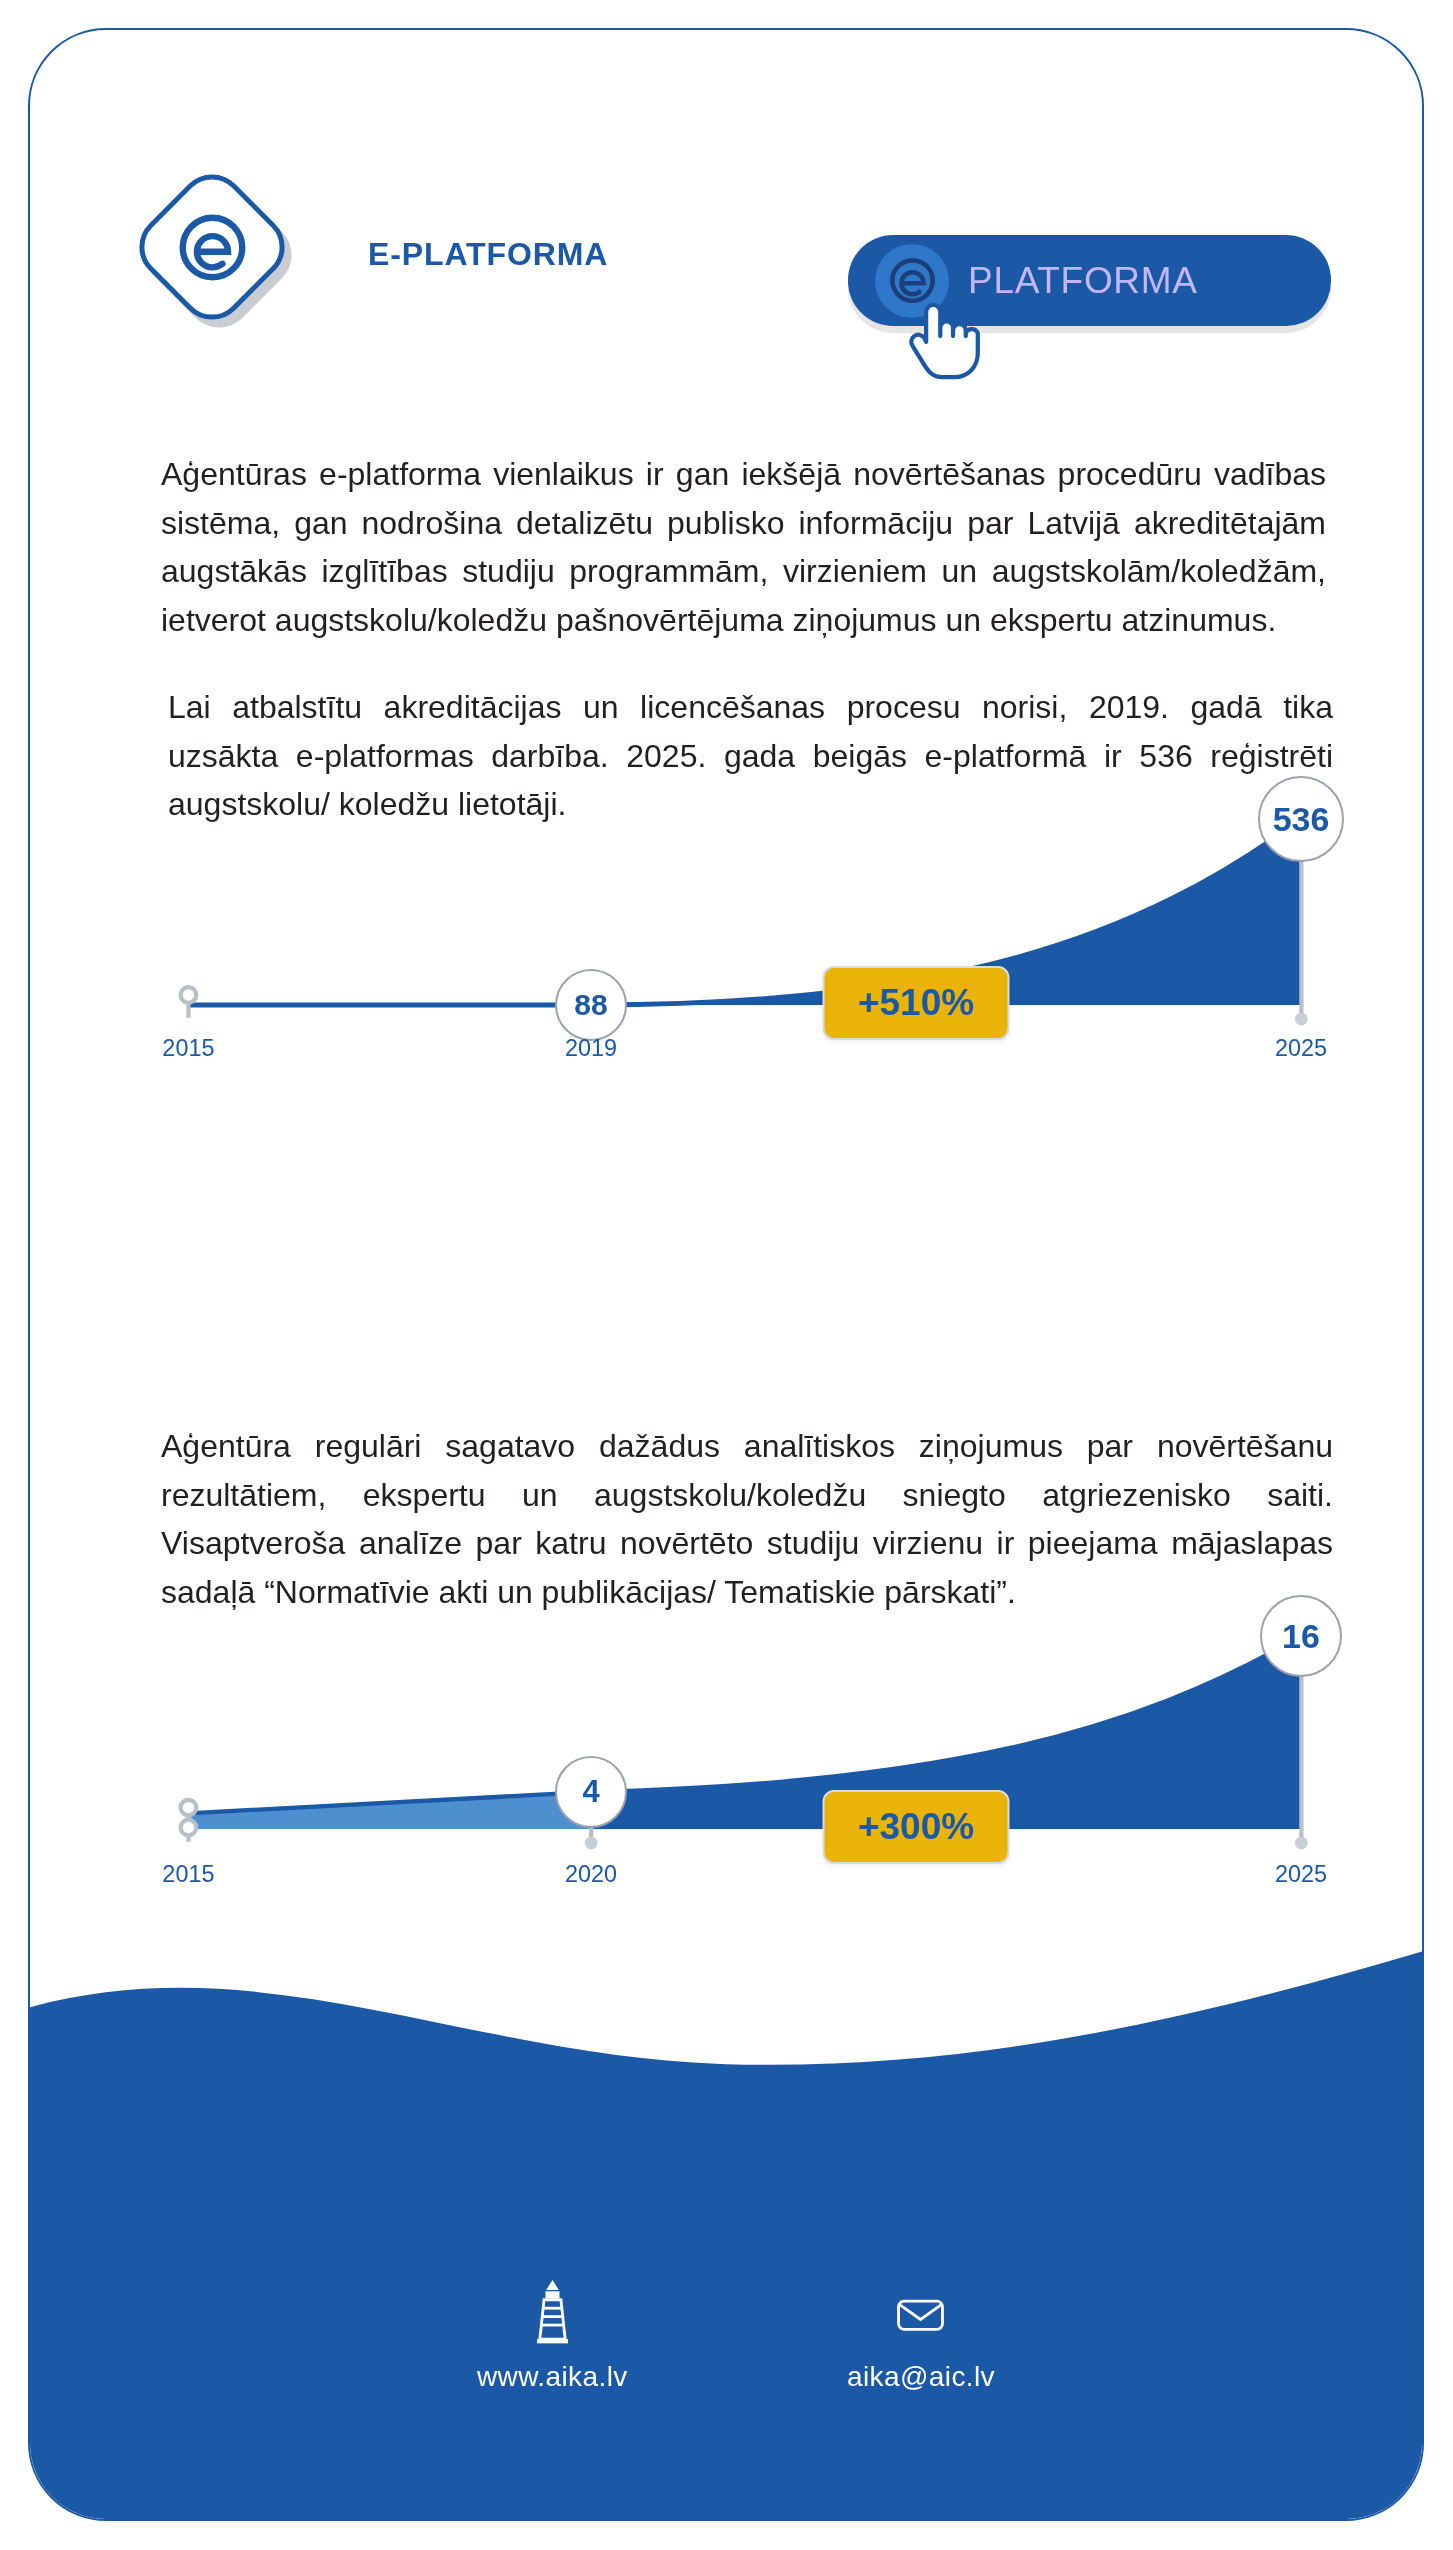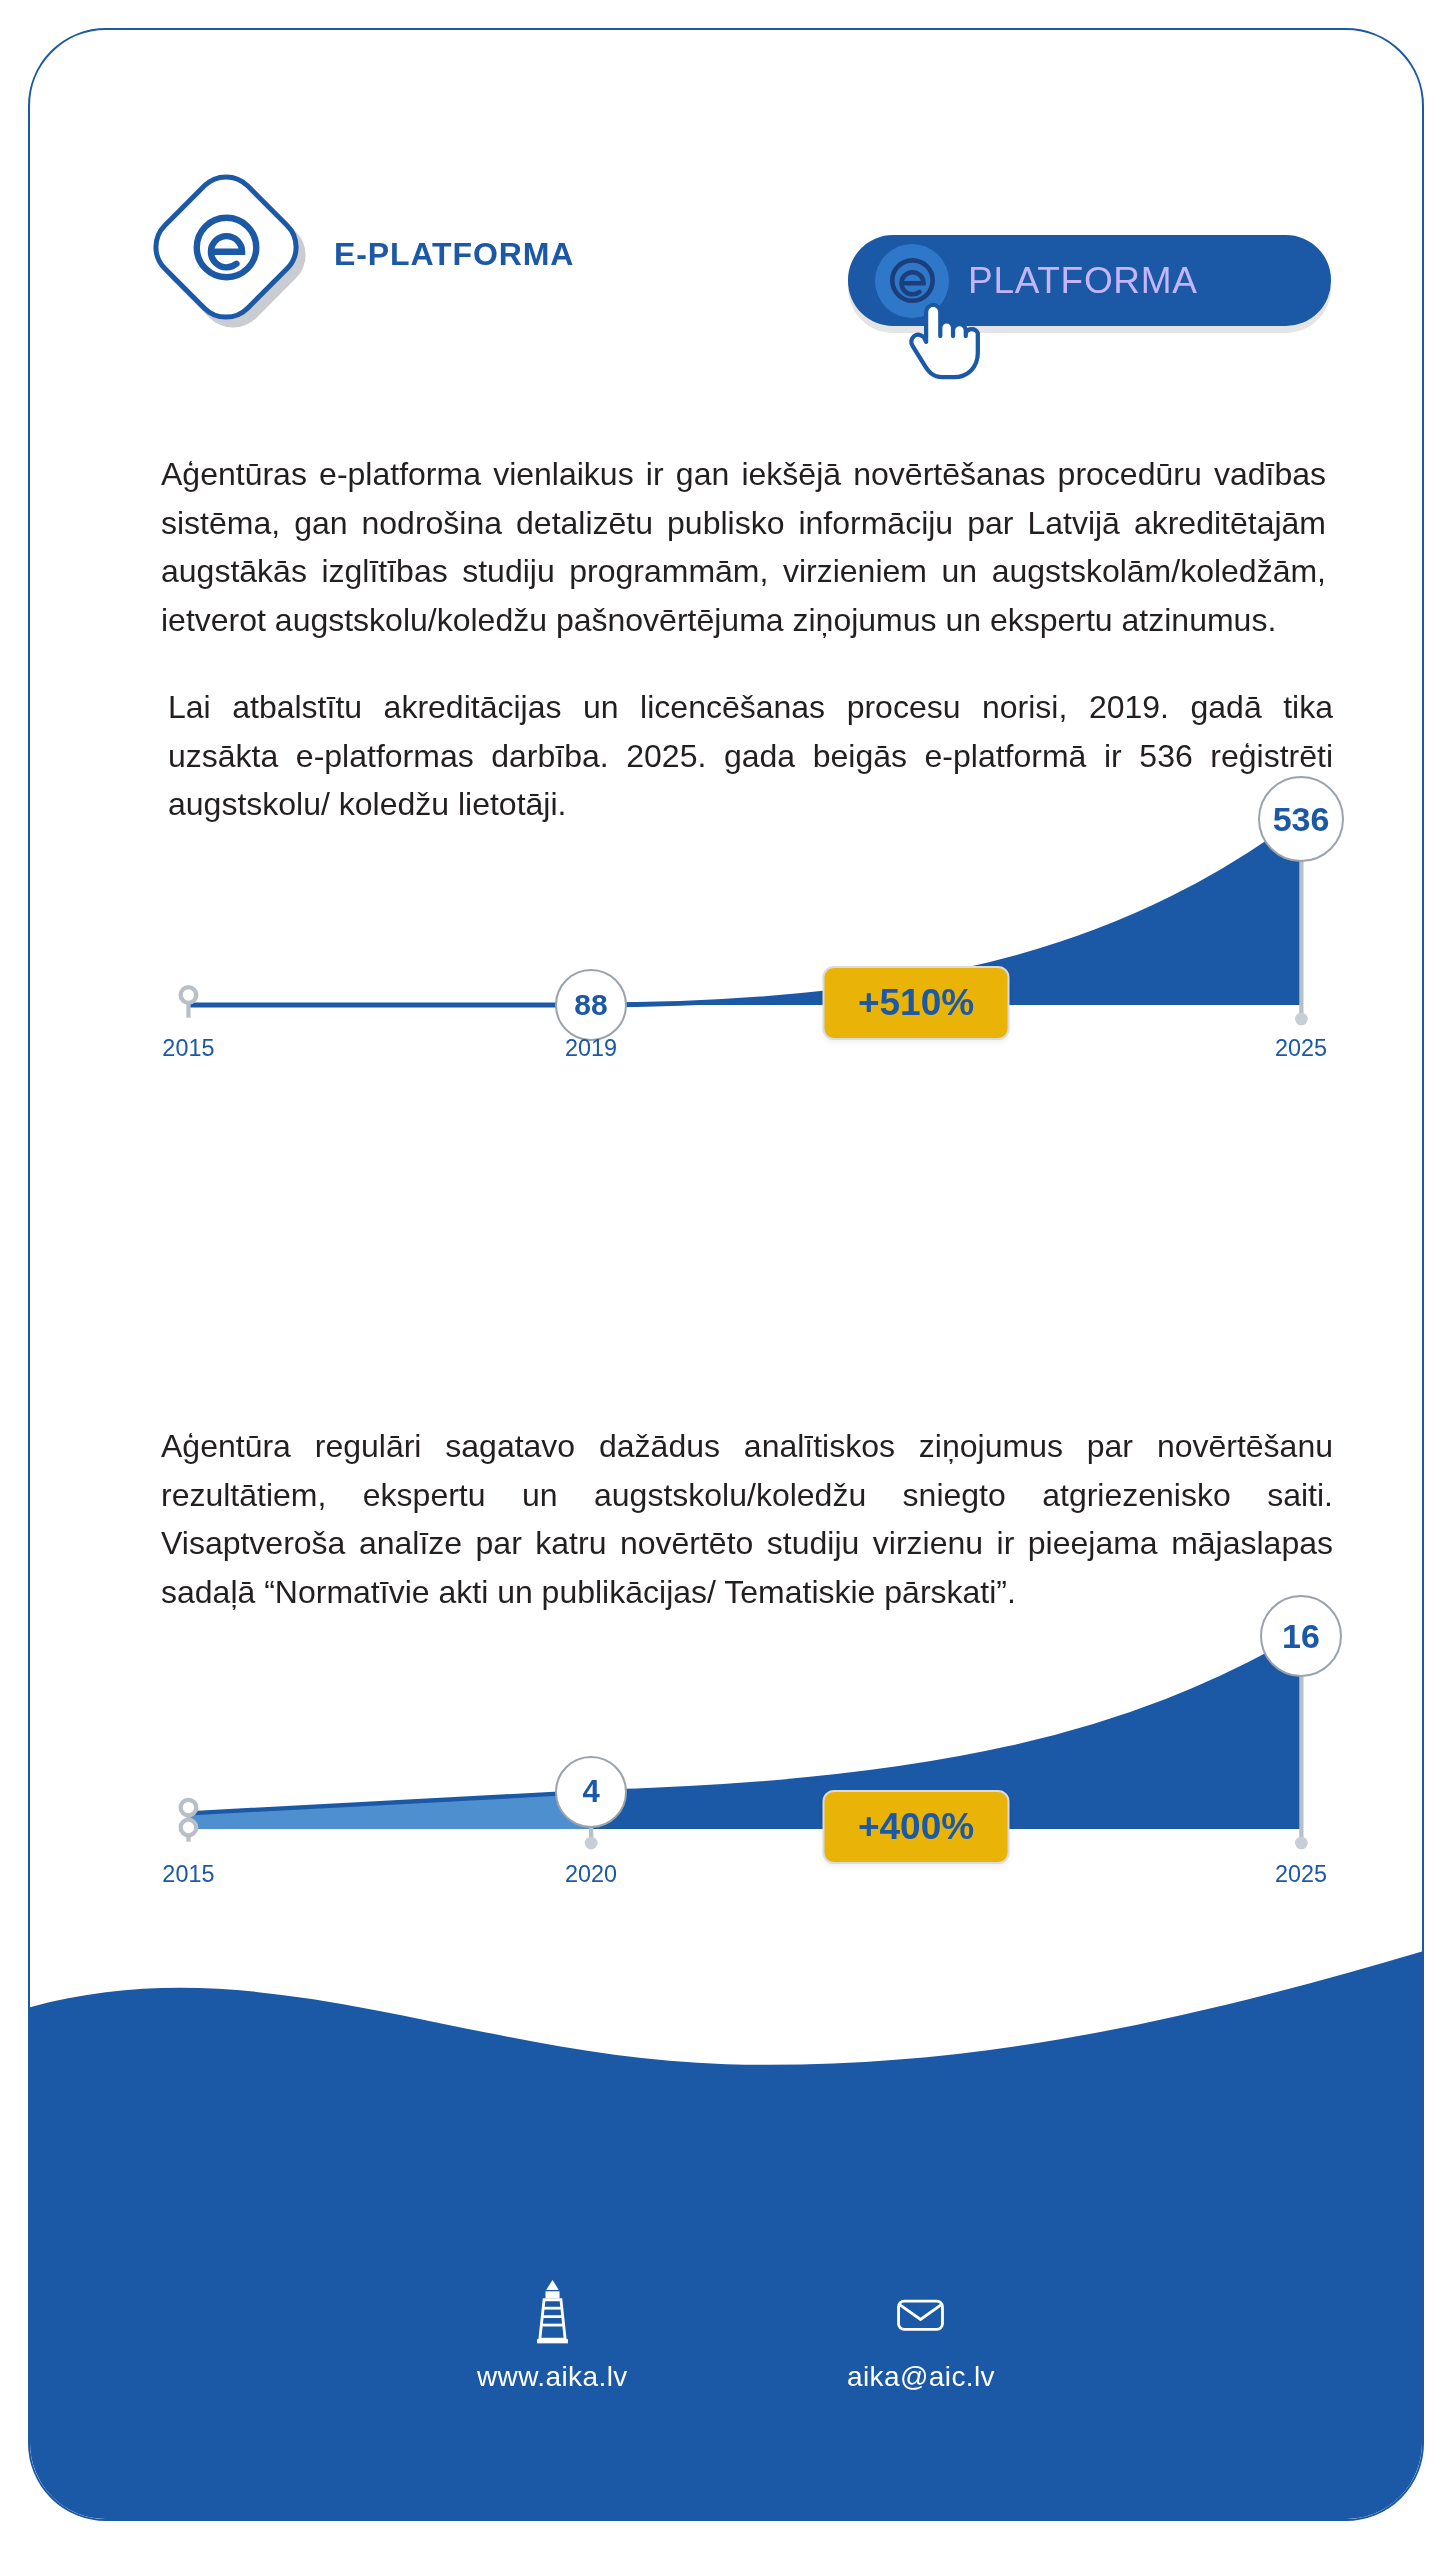--- a/index.html
+++ b/index.html
@@ -192,21 +192,21 @@
     font-size: 28px;
     color: #ffffff;
     letter-spacing: 0.4px;
   }
 </style>
 </head>
 <body>
 
 <div id="page">
 
-  <div class="section-head" style="left:132px; top:153px;">
+  <div class="section-head" style="left:118px; top:153px;gap:48px;">
     <div class="badge-icon">
       <div class="shadow"></div>
       <div class="front"></div>
       <div class="glyph">
         <svg width="85" height="85" viewBox="0 0 120 120" aria-hidden="true">
           <circle cx="60" cy="60" r="42" fill="none" stroke="#1b58a5" stroke-width="9"></circle>
           <path d="M38 66 h44 a22 22 0 0 0 -22 -22 a22 22 0 0 0 -22 22 a22 22 0 0 0 22 22 a22 22 0 0 0 14 -5" fill="none" stroke="#1b58a5" stroke-width="9" stroke-linecap="round"></path>
         </svg>
       </div>
     </div>
@@ -275,21 +275,21 @@
       <circle cx="33" cy="320" r="11" fill="#ffffff" stroke="#b9bfc7" stroke-width="6"></circle>
       <line x1="600" y1="280" x2="600" y2="342" stroke="#b9bfc7" stroke-width="6"></line>
       <circle cx="600" cy="342" r="9" fill="#c8ced6"></circle>
       <line x1="1600" y1="90" x2="1600" y2="342" stroke="#b9bfc7" stroke-width="6"></line>
       <circle cx="1600" cy="342" r="9" fill="#c8ced6"></circle>
     </svg>
 
     <div class="value-bubble" style="left:426px; top:192px; width:68px; height:68px; font-size:31px;">4</div>
     <div class="value-bubble" style="left:1136px; top:36px; width:78px; height:78px; font-size:34px;">16</div>
 
-    <div class="pct-chip" style="left:751px; top:227px; width:183px; height:70px; font-size:37px;">+400%</div>
+    <div class="pct-chip" style="left:751px; top:227px; width:183px; height:70px; font-size:37px;">+300%</div>
 
     <div class="axis-label" style="left:23.4px; top:261px;">2015</div>
     <div class="axis-label" style="left:426px; top:261px;">2020</div>
     <div class="axis-label" style="left:1136px; top:261px;">2025</div>
   </div>
 
   <div id="footer-wave">
     <svg width="1396" height="597" viewBox="0 0 1966 840" preserveAspectRatio="none" aria-hidden="true">
       <path d="M0,120 C330,30 620,190 980,200 C1340,210 1660,130 1966,40 L1966,840 L0,840 Z" fill="#1b58a5"></path>
     </svg>

